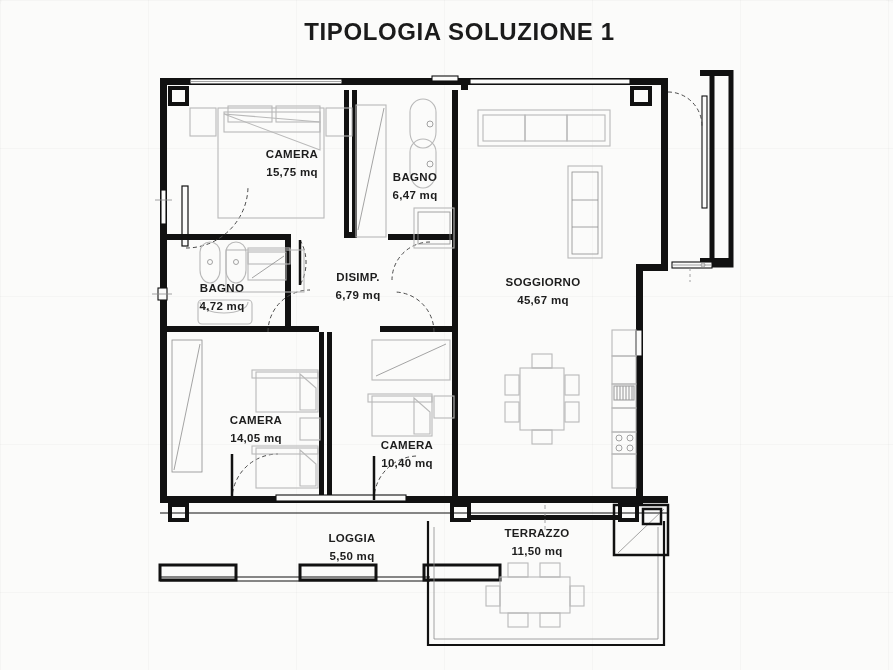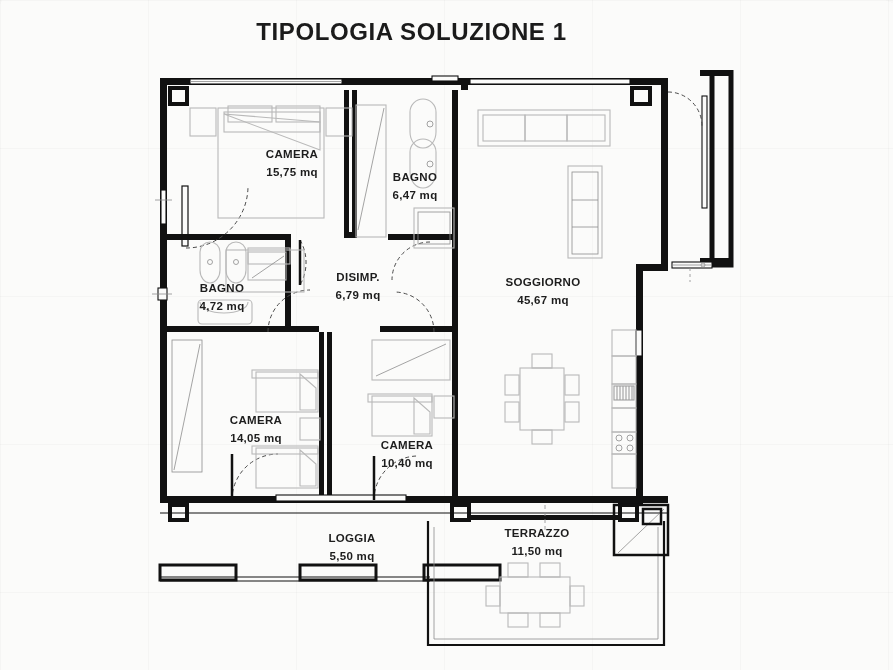--- a/index.html
+++ b/index.html
@@ -30,20 +30,21 @@
   #plan-title {
     position: absolute;
     top: 18px;
     left: 0;
     width: 823px;
     text-align: center;
     font-size: 24px;
     font-weight: bold;
     letter-spacing: 0.6px;
     color: #1b1b1b;
+    padding-left: 48px;
   }
   #floorplan-svg {
     position: absolute;
     top: 0;
     left: 0;
   }
   .room-label {
     font-family: "Liberation Sans", sans-serif;
     font-size: 11.5px;
     font-weight: bold;

